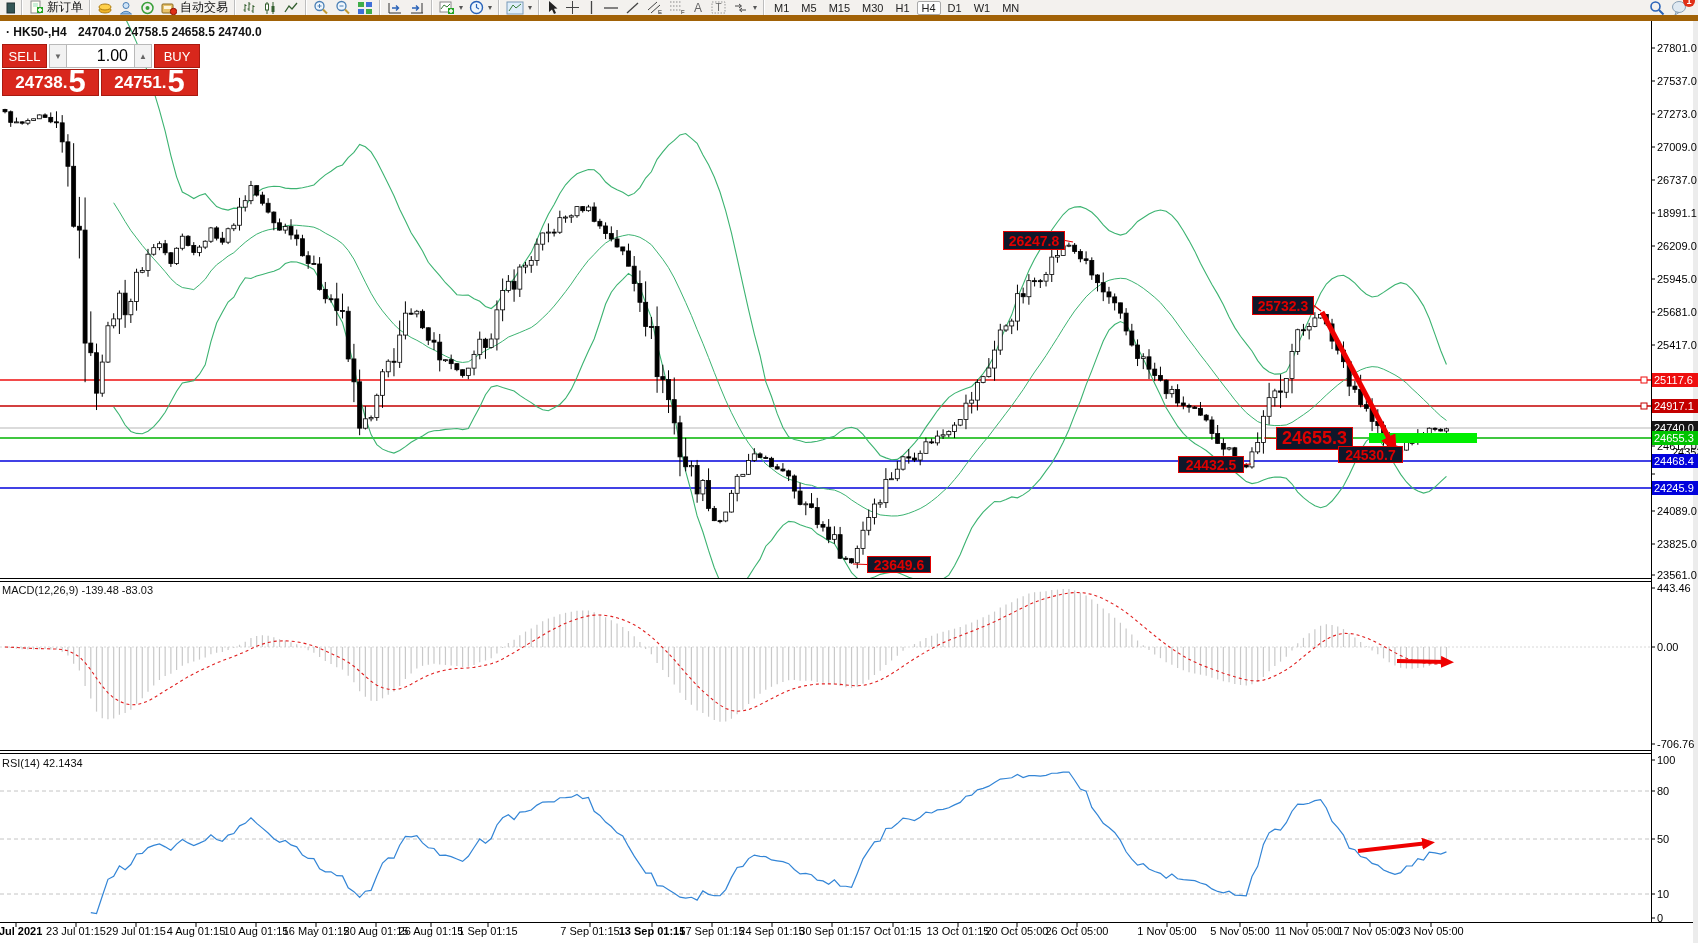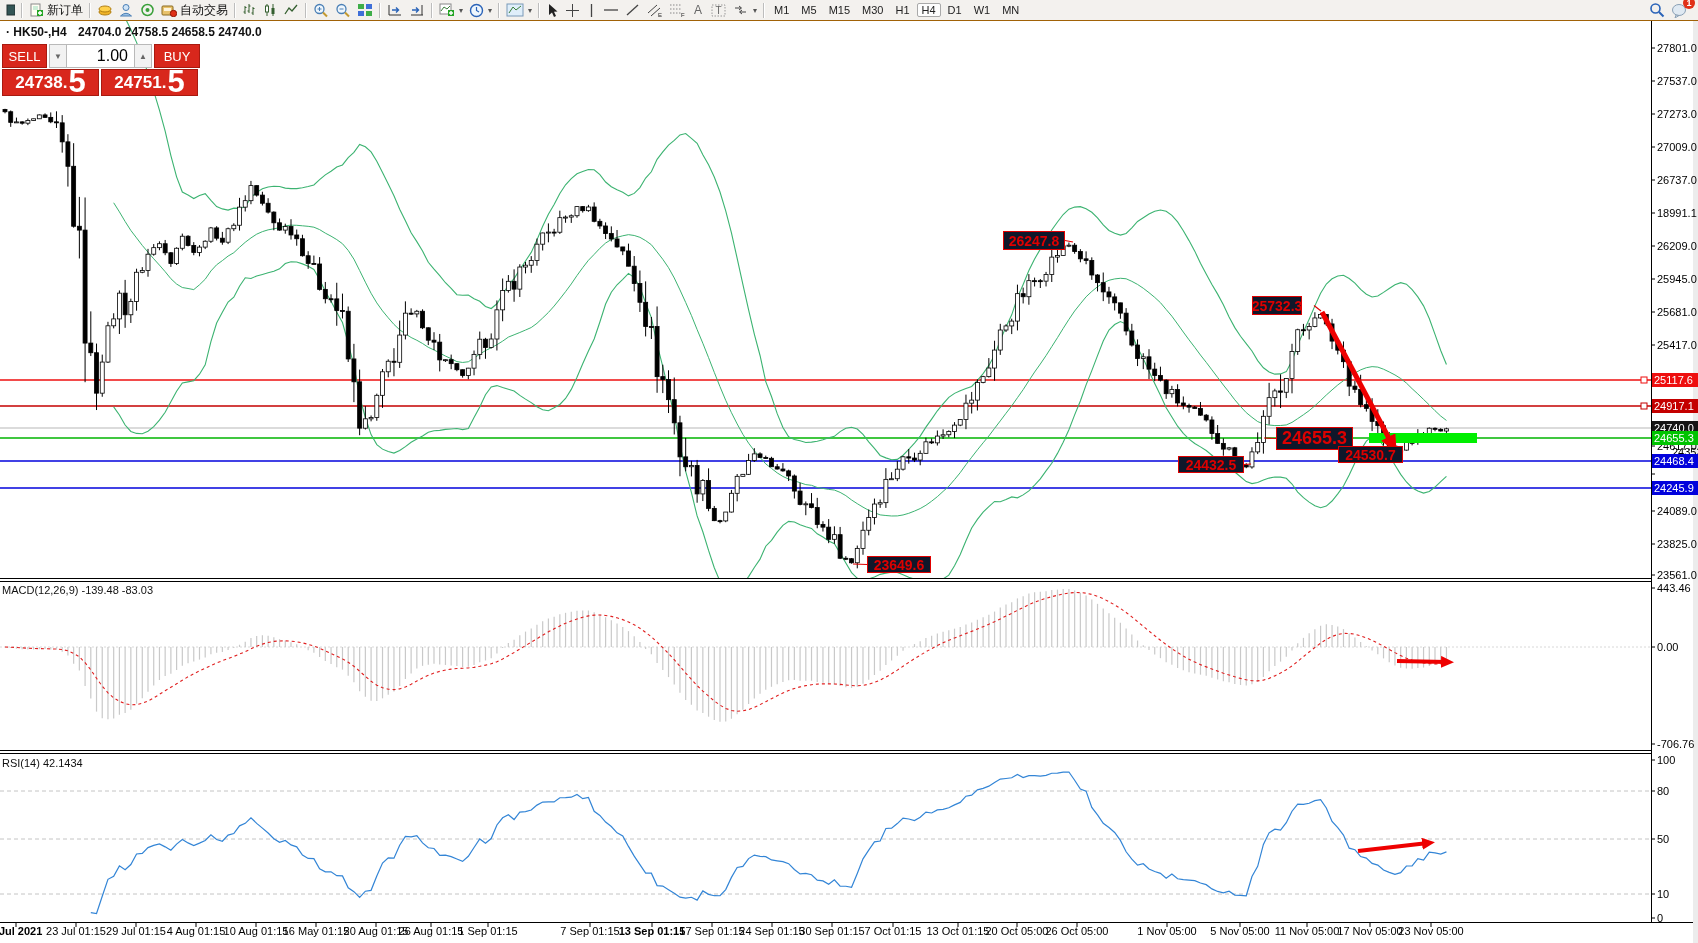--- a/index.html
+++ b/index.html
@@ -1,20 +1,20 @@
 <!DOCTYPE html>
 <html><head>
 <meta charset="utf-8">
 <style>
   html,body{margin:0;padding:0}
   body{width:1698px;height:943px;position:relative;background:#fff;overflow:hidden;
        font-family:"Liberation Sans","DejaVu Sans",sans-serif;-webkit-font-smoothing:antialiased}
   
   .toolbar{position:absolute;top:0;left:0;width:1698px;height:21px;background:#f3f1ee;
-           border-bottom:1px solid #a16207;display:flex;align-items:center;padding:0 2px;box-sizing:border-box;z-index:50}
+           border-bottom:6px solid #a16207;display:flex;align-items:center;padding:0 2px;box-sizing:border-box;z-index:50}
   .tb-sep{width:1px;height:15px;background:#bdbdbd;border-right:1px solid #fff;margin:0 3px;flex:none}
   .tb-btn{display:flex;align-items:center;gap:3px;height:18px;padding:0 3px;flex:none;cursor:default}
   .tb-btn svg{display:block}
   .tb-label{font-size:12px;color:#111;white-space:nowrap}
   .caret{font-size:8px;color:#555;margin-left:1px}
   .tf{font-size:11px;color:#222;padding:1px 5px;margin:0 1px;flex:none}
   .tf.active{background:#fdfdfd;border:1px solid #a9a9a9;border-radius:2px;padding:0 4px}
   .tb-spacer{flex:1}
   .chat-badge{position:absolute;top:-4px;right:-5px;background:#e03018;color:#fff;border-radius:50%;
               width:12px;height:12px;font-size:9px;line-height:12px;text-align:center;font-weight:bold}
@@ -1207,17 +1207,17 @@
 <div class="dlabel" style="left: 893px;">7 Oct 01:15</div>
 <div class="dlabel" style="left: 958px;">13 Oct 01:15</div>
 <div class="dlabel" style="left: 1017px;">20 Oct 05:00</div>
 <div class="dlabel" style="left: 1077px;">26 Oct 05:00</div>
 <div class="dlabel" style="left: 1167px;">1 Nov 05:00</div>
 <div class="dlabel" style="left: 1240px;">5 Nov 05:00</div>
 <div class="dlabel" style="left: 1307px;">11 Nov 05:00</div>
 <div class="dlabel" style="left: 1370px;">17 Nov 05:00</div>
 <div class="dlabel" style="left: 1431px;">23 Nov 05:00</div>
 <div class="ann" style="left: 1003px; top: 231px; width: 62px; height: 19px; font-size: 14px;">26247.8</div>
-<div class="ann" style="left: 1252px; top: 296px; width: 50px; height: 19px; font-size: 14px;">25732.3</div>
+<div class="ann" style="left: 1252px; top: 296px; width: 62px; height: 19px; font-size: 14px;">25732.3</div>
 <div class="ann" style="left: 1276px; top: 427px; width: 77px; height: 23px; font-size: 18px;">24655.3</div>
 <div class="ann" style="left: 1338px; top: 446px; width: 65px; height: 17px; font-size: 14px;">24530.7</div>
 <div class="ann" style="left: 1178px; top: 456px; width: 66px; height: 17px; font-size: 14px;">24432.5</div>
 <div class="ann" style="left: 867px; top: 556px; width: 64px; height: 17px; font-size: 14px;">23649.6</div>
 
 </body></html>

